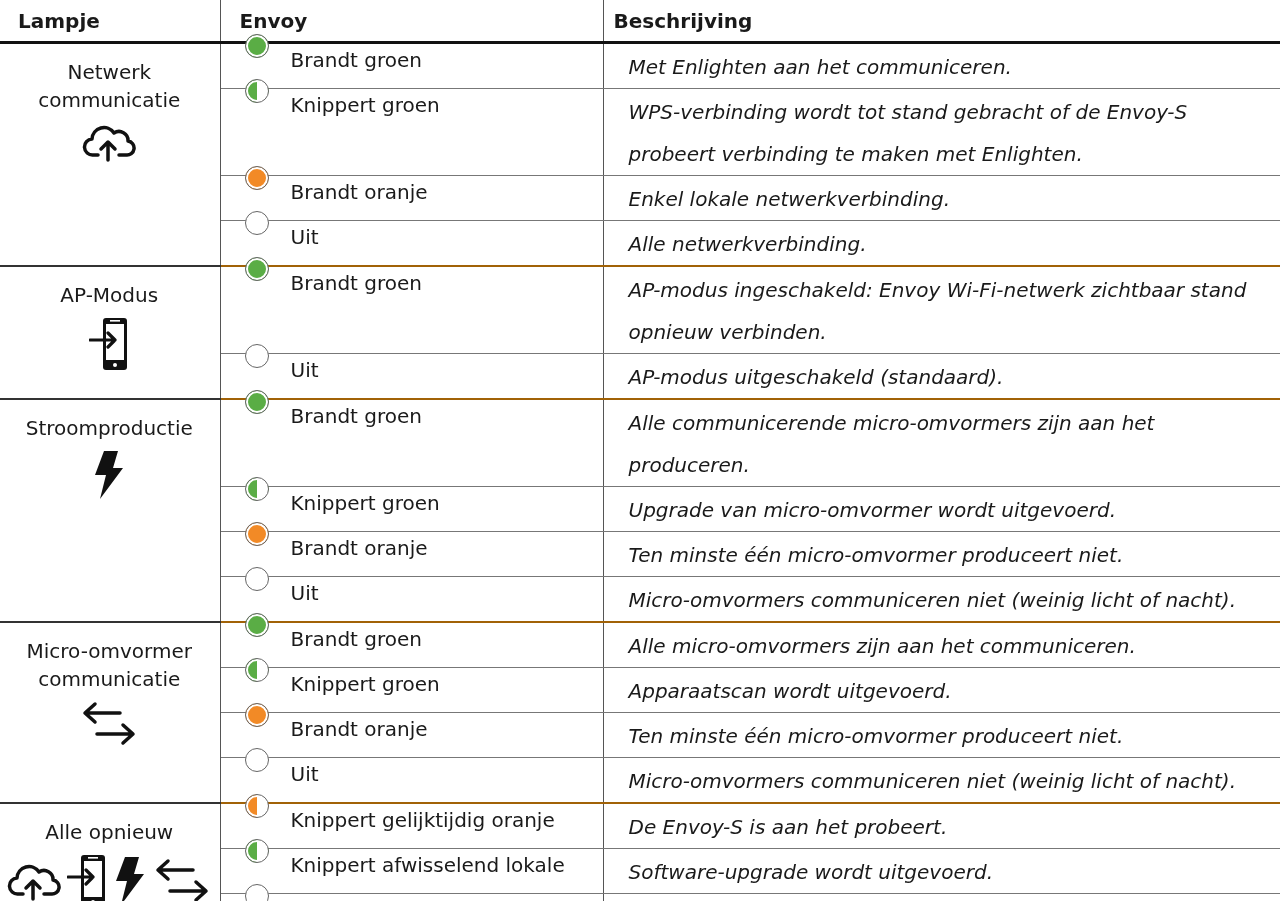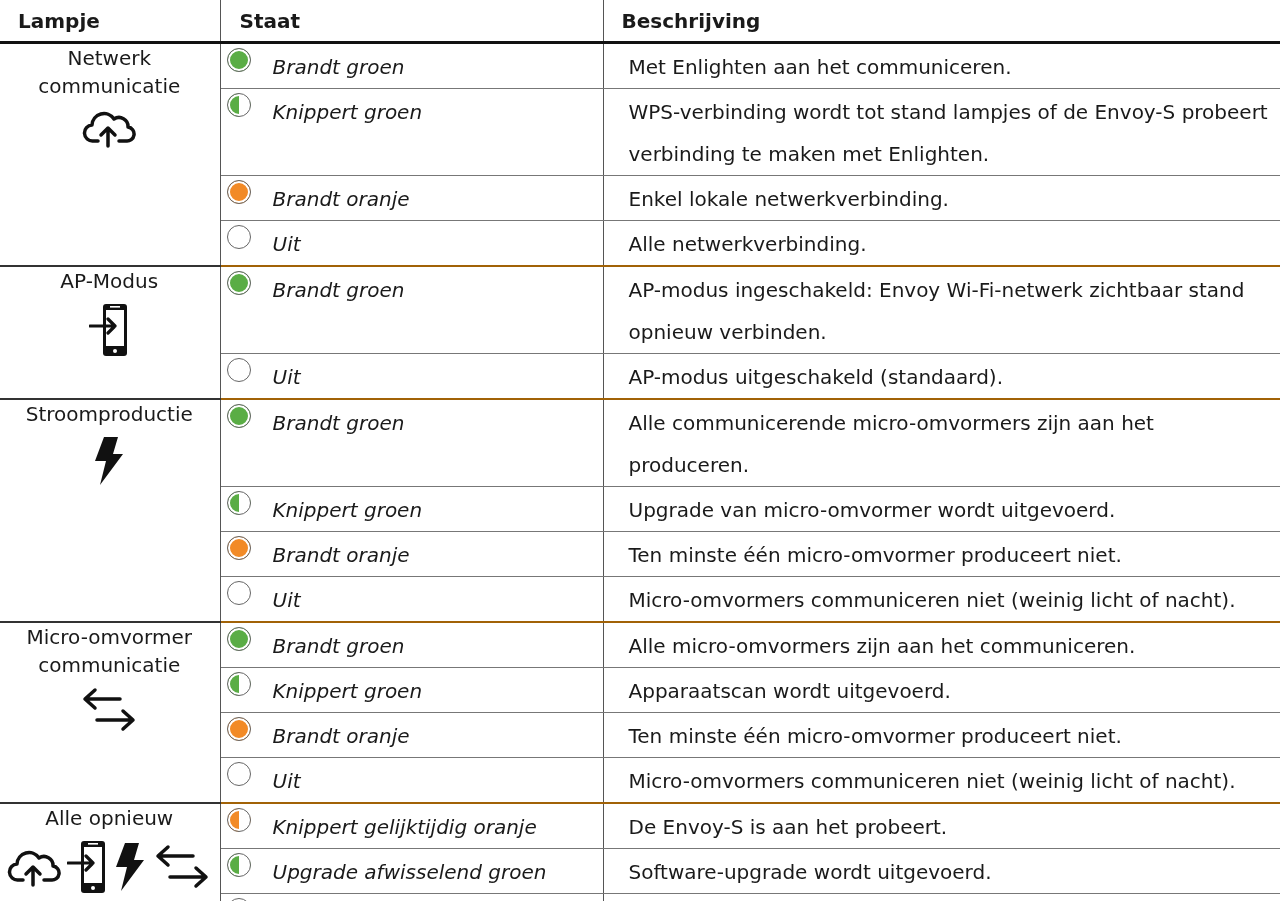--- a/index.html
+++ b/index.html
@@ -1,46 +1,46 @@
 <!DOCTYPE html>
 <html><head>
 <meta charset="utf-8">
 <style>
   html, body { margin:0; padding:0; background:#ffffff; }
   body { width:1280px; height:901px; overflow:hidden; font-family:"DejaVu Sans", sans-serif; color:#1a1a1a; }
   table { border-collapse:collapse; width:1281px; table-layout:fixed; position:absolute; left:-1px; top:0; }
   col.c1 { width:221px; } col.c2 { width:383px; } col.c3 { width:677px; }
   th { font-weight:bold; font-size:20px; text-align:left; height:41px; padding:0 0 0 19px; border-right:1px solid #555; border-bottom:3px solid #111; vertical-align:middle;margin-left:48px; }
-  th:last-child { padding-left:18px; border-right:none; }
+  th:last-child { padding-left:10px; border-right:none; }
   td { font-size:20px; vertical-align:top; border-right:1px solid #555; border-bottom:1px solid #777; padding:0; }
-  td:last-child { border-right:none; }
+  td:last-child { border-right:none;font-style:italic; }
   tr.grp-end td { border-bottom:2px solid #a16207; }
-  td.lamp { text-align:center; border-bottom:2px solid #333; line-height:28px; font-size:20px; }
+  td.lamp { text-align:center; border-bottom:2px solid #333; padding-top:14px; line-height:28px; font-size:20px; }
   td.state { height:42px; }
   td.state.tall { height:85px; }
-  .st { display:flex; align-items:center; height:42px; padding-left:6px;font-style:italic; }
+  .st { display:flex; align-items:flex-start; height:42px; padding-left:24px; }
   .led { width:24px; height:24px; border-radius:50%; border:1.5px solid #666; box-shadow: inset 0 0 0 2px #fff; box-sizing:border-box; margin-right:22px; margin-top:-10px; flex:none; }
   .st span { margin-top:4px; }
   td.desc { padding-left:25px; line-height:42px; padding-top:2px; }
   .icons { display:flex; justify-content:center; align-items:center; margin-top:8px; gap:6px; }
   .icons svg { display:block; }
 </style>
 </head>
 <body>
 
 <table>
   <colgroup>
       <col class="c1">
       <col class="c2">
       <col class="c3">
     </colgroup>
   <thead>
     <tr>
       <th>Lampje</th>
-      <th>Staat</th>
+      <th>Envoy</th>
       <th>Beschrijving</th>
     </tr>
   </thead>
   <tbody id="tbody">
       <tr>
         <td class="lamp" rowspan="4">
           <div>Netwerk</div>
           <div>communicatie</div>
           <div class="icons">
             <span>
@@ -59,21 +59,21 @@
         </td>
         <td class="desc">Met Enlighten aan het communiceren.</td>
       </tr>
       <tr>
         <td class="state tall">
           <div class="st">
             <div class="led" style="background:linear-gradient(90deg,#5aad45 50%, #fff 50%)"></div>
             <span>Knippert groen</span>
           </div>
         </td>
-        <td class="desc">WPS-verbinding wordt tot stand lampjes of de Envoy-S probeert verbinding te maken met Enlighten.</td>
+        <td class="desc">WPS-verbinding wordt tot stand gebracht of de Envoy-S probeert verbinding te maken met Enlighten.</td>
       </tr>
       <tr>
         <td class="state">
           <div class="st">
             <div class="led" style="background:#f28a26"></div>
             <span>Brandt oranje</span>
           </div>
         </td>
         <td class="desc">Enkel lokale netwerkverbinding.</td>
       </tr>
@@ -249,21 +249,21 @@
             <div class="led" style="background:linear-gradient(90deg,#f28a26 50%, #fff 50%)"></div>
             <span>Knippert gelijktijdig oranje</span>
           </div>
         </td>
         <td class="desc">De Envoy-S is aan het probeert.</td>
       </tr>
       <tr>
         <td class="state">
           <div class="st">
             <div class="led" style="background:linear-gradient(90deg,#5aad45 50%, #fff 50%)"></div>
-            <span>Upgrade afwisselend groen</span>
+            <span>Knippert afwisselend lokale</span>
           </div>
         </td>
         <td class="desc">Software-upgrade wordt uitgevoerd.</td>
       </tr>
       <tr class="grp-end">
         <td class="state">
           <div class="st">
             <div class="led" style="background:#fff"></div>
           </div>
         </td>

